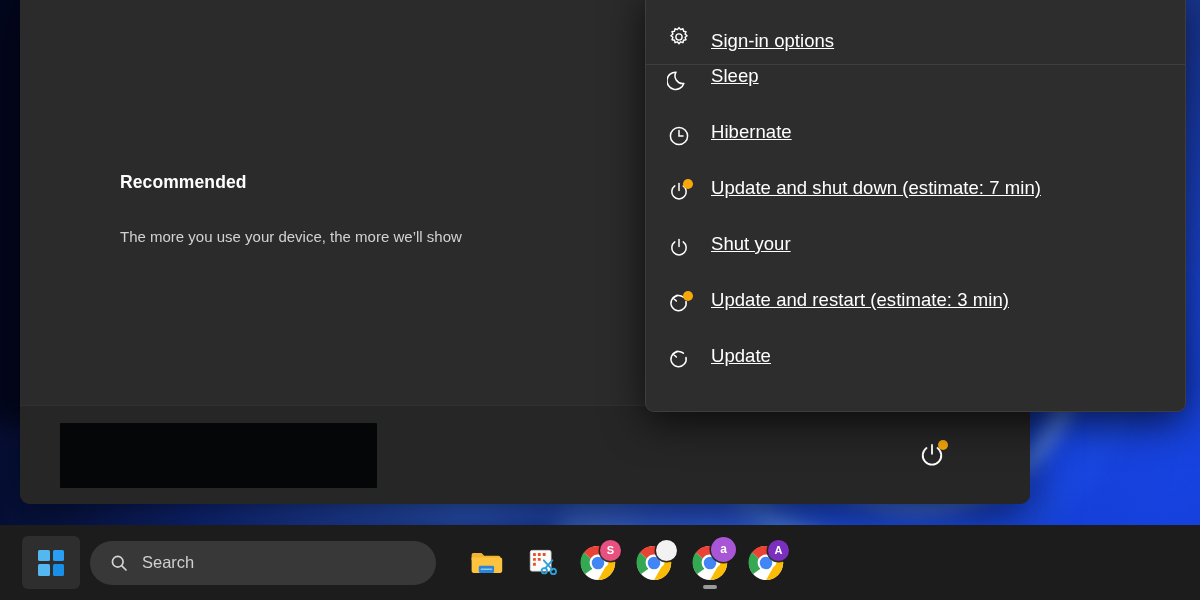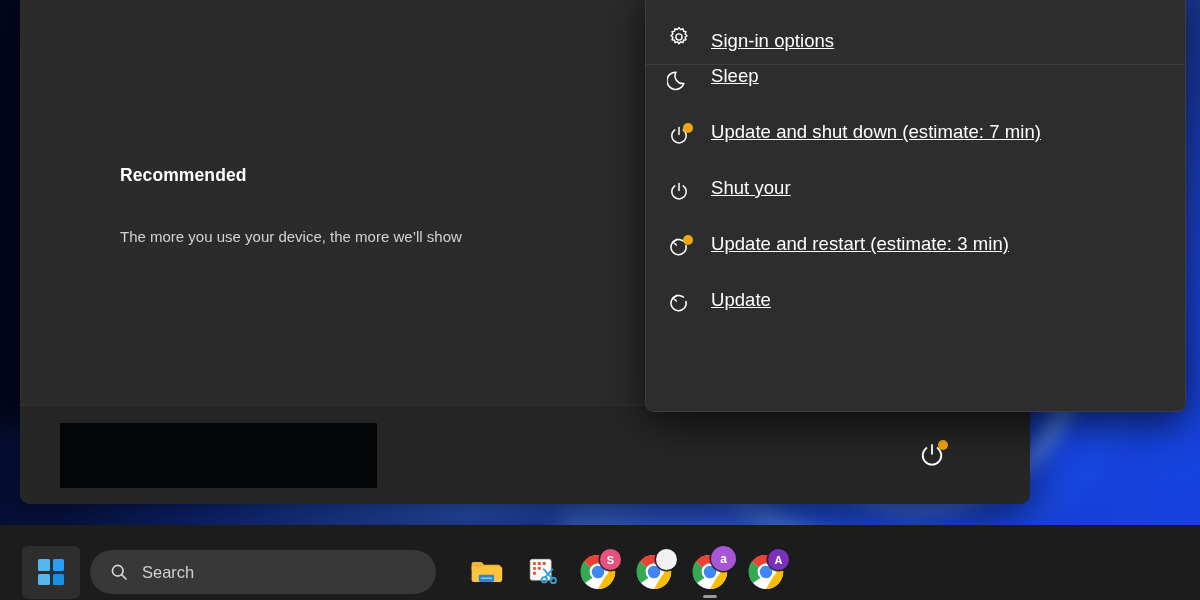--- a/index.html
+++ b/index.html
@@ -95,21 +95,21 @@
   }
   #start-body {
     position: absolute;
     left: 0; top: 0; right: 0;
     height: 419px;
     background: #2b2b2b;
   }
   #recommended-heading {
     position: absolute;
     left: 100px;
-    top: 179px;
+    top: 186px;
     font-size: 17.5px;
     font-weight: bold;
     color: #ffffff;
     letter-spacing: 0.1px;
   }
   #recommended-empty-text {
     position: absolute;
     left: 100px;
     top: 242px;
     font-size: 15px;
@@ -205,21 +205,21 @@
   }
   .badge-dot.lg { width: 10px; height: 10px; }
 
   
   #taskbar {
     position: absolute;
     left: 0; right: 0; bottom: 0;
     height: 75px;
     background: #1c1c1c;
     display: flex;
-    align-items: flex-end;
+    align-items: center;
   }
   #taskbar-left {
     display: flex;
     align-items: center;
     padding-left: 22px;
     gap: 0px;
   }
   #start-button {
     width: 58px;
     height: 53px;
@@ -351,20 +351,29 @@
 
   <div class="pm-item">
     <span class="pm-icon">
       <svg width="24" height="24" viewBox="0 0 24 24" fill="none" stroke="#ffffff" stroke-width="1.5" stroke-linejoin="round">
         <path d="M16.8 15.4 A7.6 7.6 0 0 1 9.0 4.2 A8.6 8.6 0 1 0 16.8 15.4 Z"></path>
       </svg>
     </span>
     <span class="pm-label">Sleep</span>
   </div>
 
+  <div class="pm-item">
+    <span class="pm-icon">
+      <svg width="24" height="24" viewBox="0 0 24 24" fill="none" stroke="#ffffff" stroke-width="1.5" stroke-linecap="round">
+        <circle cx="12" cy="12" r="8.6"></circle>
+        <path d="M12 6.6 L12 12 L16 12"></path>
+      </svg>
+    </span>
+    <span class="pm-label">Hibernate</span>
+  </div>
 
   <div class="pm-item">
     <span class="pm-icon">
       <svg width="24" height="24" viewBox="0 0 24 24" fill="none" stroke="#ffffff" stroke-width="1.5" stroke-linecap="round">
         <path d="M12 3.6 L12 10.4"></path>
         <path d="M7.8 5.9 A7.2 7.2 0 1 0 16.2 5.9"></path>
       </svg>
       <span class="badge-dot lg"></span>
     </span>
     <span class="pm-label">Update and shut down (estimate: 7 min)</span>

